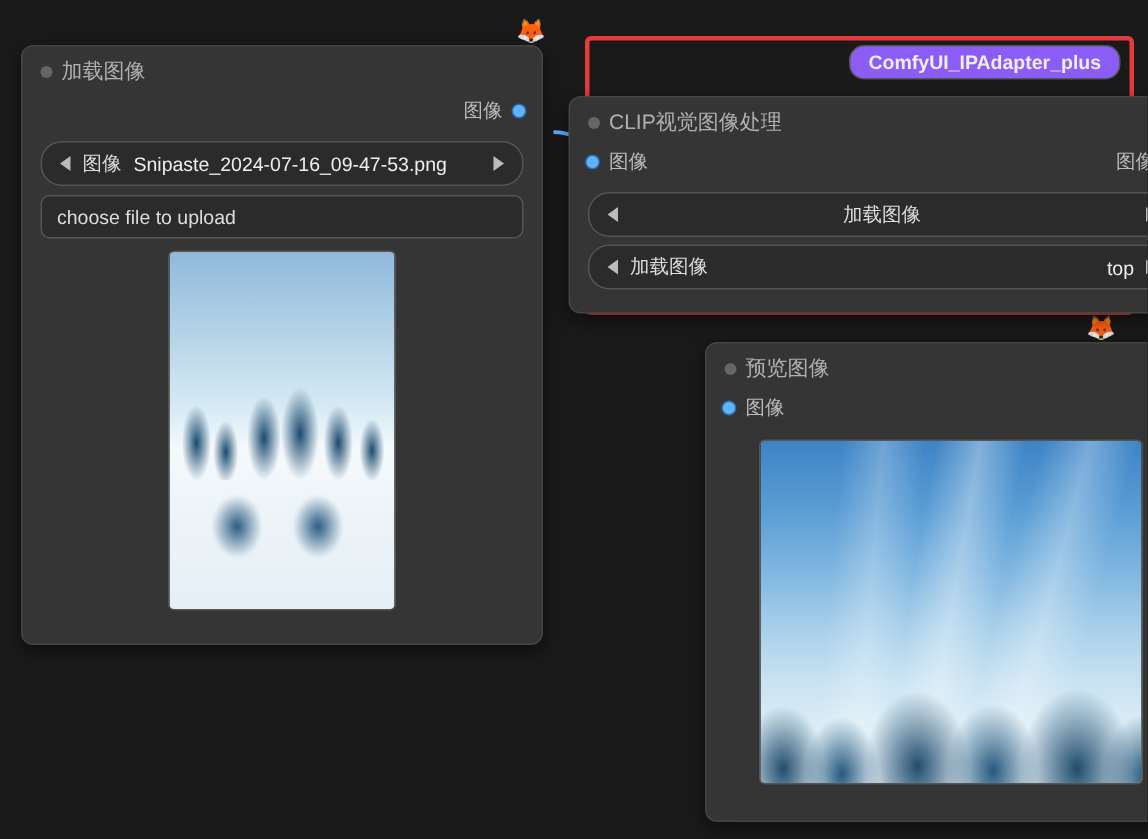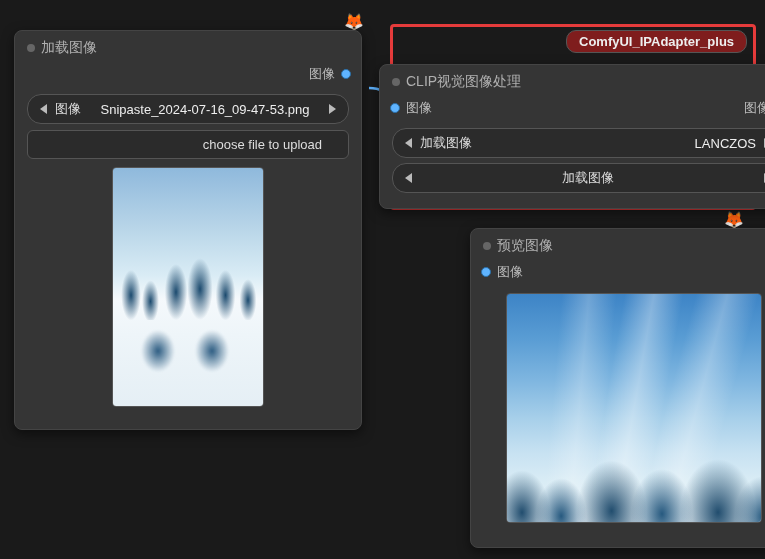--- a/index.html
+++ b/index.html
@@ -61,28 +61,28 @@
     gap: 8px;
   }
   .widget .tri {
     width: 0; height: 0; border-top: 5px solid transparent;
     border-bottom: 5px solid transparent;
   }
   .widget .tri.left { border-right: 7px solid #bbb; }
   .widget .tri.right { border-left: 7px solid #bbb; }
   .widget .label { flex: 0 0 auto; color: #ddd; }
   .widget .value { flex: 1 1 auto; text-align: right; color: #eee; white-space: nowrap; overflow: hidden; text-overflow: ellipsis; }
-  .widget .value.center { text-align: center; }
+  .widget .value.center { text-align: left; }
   .btn-widget {
     background: #2b2b2b;
     border: 1px solid #555;
     border-radius: 6px;
-    padding: 6px 26px;
+    padding: 6px 10px;
     margin: 6px 4px 8px 4px;
-    text-align: right;
+    text-align: left;
     color: #ddd;
     font-size: 13px;
   }
   .preview {
     margin: 6px 4px 4px 4px;
     display: flex;
     justify-content: center;
   }
   .preview-inner {
     border: 1px solid #555;
@@ -125,21 +125,21 @@
   .highlight-box {
     position: absolute;
     left: 390px; top: 24px; width: 366px; height: 186px;
     border: 3px solid #e53b3b;
     border-radius: 4px;
     pointer-events: none;
   }
   .badge {
     position: absolute;
     left: 566px; top: 30px;
-    background: #7f1d1d;
+    background: #8b5cf6;
     border: 1px solid #555;
     border-radius: 10px;
     padding: 3px 12px;
     color: #eee;
     font-size: 13px;
     font-weight: 600;
     z-index: 5;
   }
   
   #node-preview { left: 470px; top: 228px; width: 328px; height: 320px; }
@@ -236,26 +236,26 @@
     </span>
     <span style="display:flex;align-items:center;gap:6px;">
       <span>图像</span>
       <span class="port-dot filled"></span>
     </span>
   </div>
   <div class="node-body">
     <div class="widget">
       <span class="tri left"></span>
       <span class="label">加载图像</span>
-      <span class="value">LANCZOS</span>
       <span class="tri right"></span>
     </div>
     <div class="widget">
       <span class="tri left"></span>
       <span class="label">加载图像</span>
+      <span class="value">top</span>
       <span class="tri right"></span>
     </div>
   </div>
 </div>
 
 <div id="node-preview" class="node">
   <div class="node-header">
     <span class="dot"></span>
     <span>预览图像</span>
   </div>

